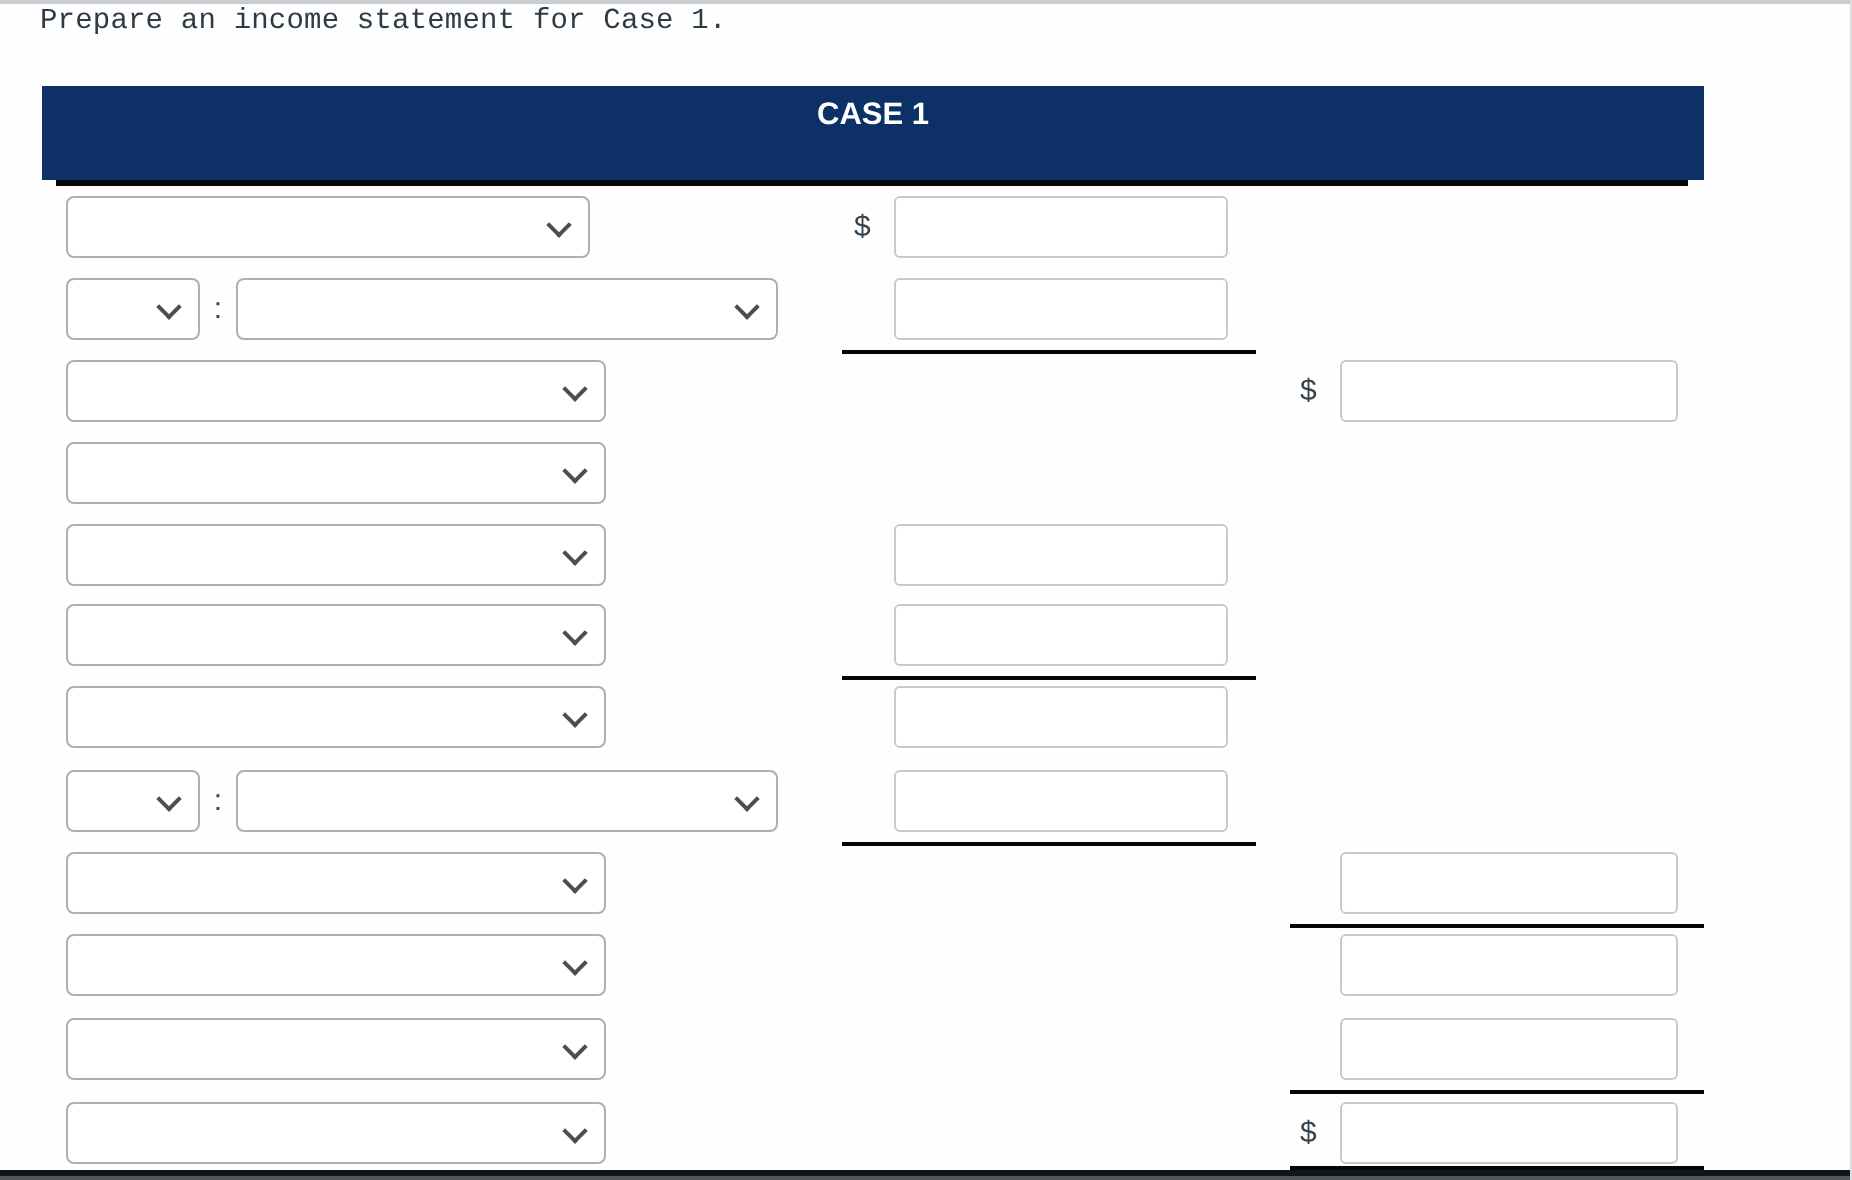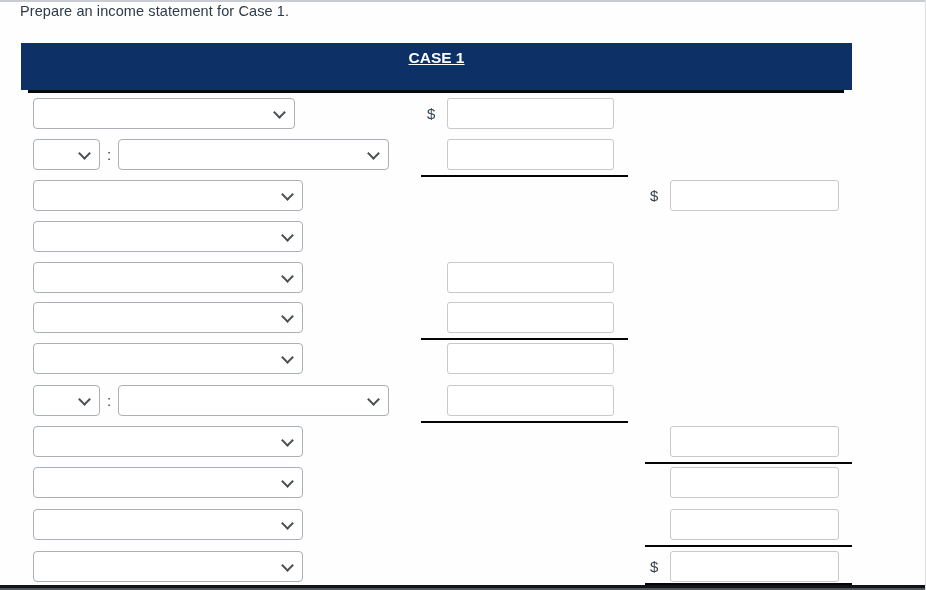--- a/index.html
+++ b/index.html
@@ -3,25 +3,25 @@
 <meta charset="utf-8">
 <style>
   html,body{margin:0;padding:0;background:#fff;}
   .stage{
     position:relative;width:926px;height:590px;background:#fefefe;
     font-family:"Liberation Sans",sans-serif;overflow:hidden;
   }
   .topline{position:absolute;left:0;top:0;width:926px;height:2px;background:#c9cdd1;}
   .rightline{position:absolute;right:0;top:0;width:1px;height:590px;background:#dcdfe2;}
   .instruction{
-    position:absolute;left:20px;top:3px;font-size:14.5px;color:#2d3b45;letter-spacing:.1px;
+    position:absolute;left:20px;top:3px;font-size:14.5px;color:#2d3b45;letter-spacing:.1px;font-family:Liberation Mono, monospace;
   }
   .banner{
     position:absolute;left:21px;top:43px;width:831px;height:47px;box-sizing:border-box;
-    color:#fff;text-align:center;font-weight:bold;padding-top:6px;text-decoration:underline;
+    color:#fff;text-align:center;font-weight:bold;padding-top:6px;
   }
   .banner .t1,.banner .t2{font-size:15.5px;line-height:17px;}
   .banner .t2{margin-top:3px;}
   .hdr-rule{position:absolute;left:28px;top:90px;width:816px;height:3px;background:#06080c;}
   #form-area{position:absolute;left:0;top:0;width:926px;height:590px;}
   .sel{position:absolute;height:31px;box-sizing:border-box;}
   select.ctrl{
     width:100%;height:100%;box-sizing:border-box;
     -webkit-appearance:none;-moz-appearance:none;appearance:none;
     border:1px solid #aab0b5;border-radius:4px;background:#fff;

